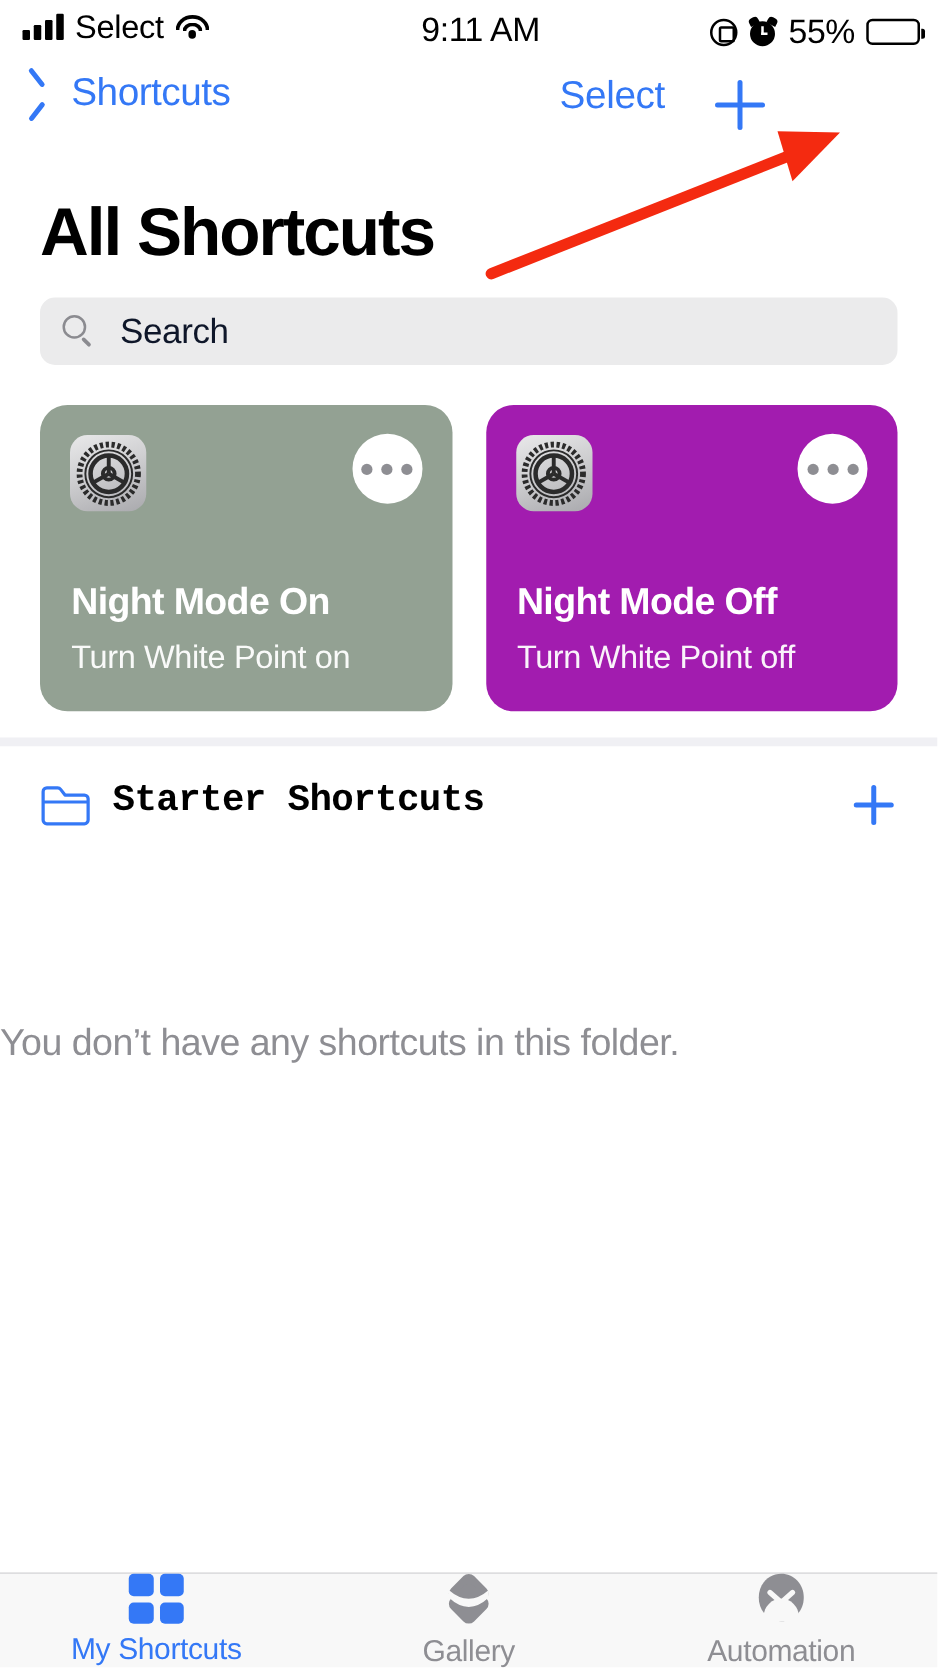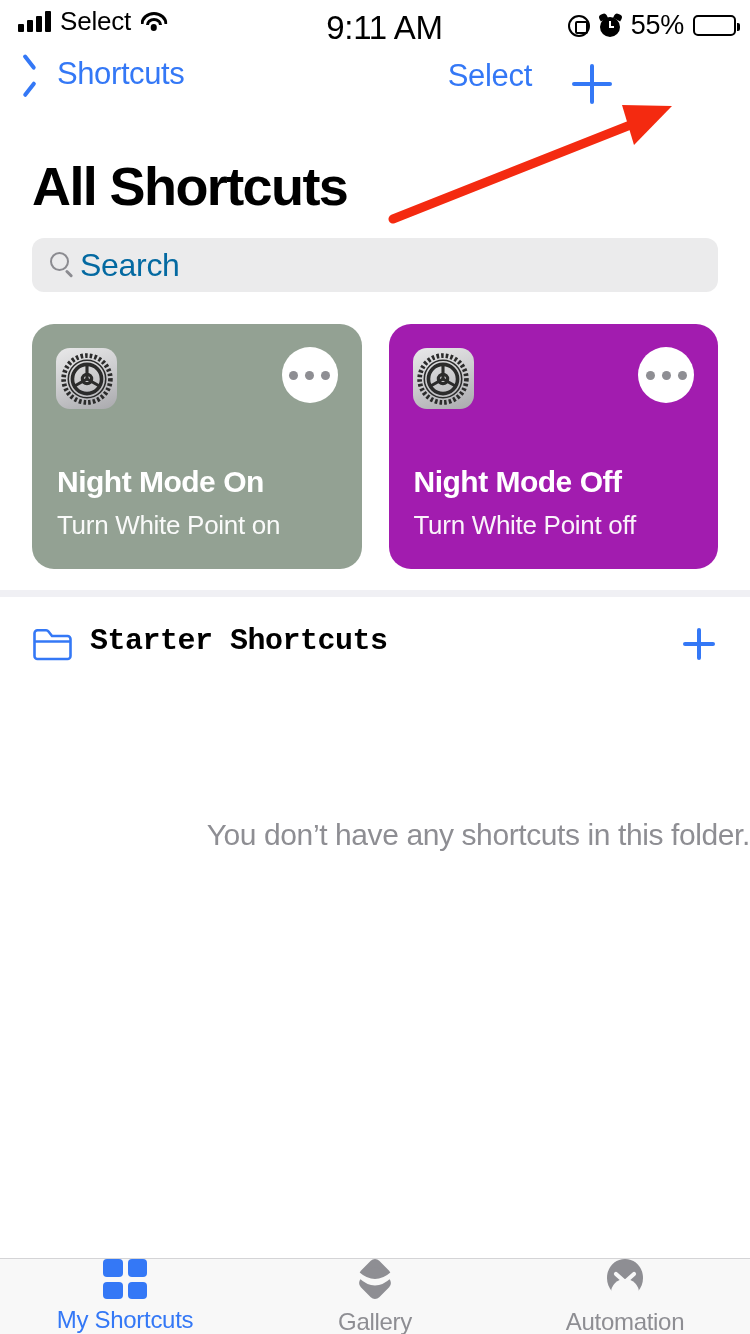--- a/index.html
+++ b/index.html
@@ -29,21 +29,21 @@
   .wifi span {
     position:absolute; left:50%; transform:translateX(-50%);
     border:3.2px solid #000; border-bottom:none; border-radius:50% 50% 0 0 / 100% 100% 0 0;
   }
   .wifi span.a { width:27px; height:12px; top:1px; }
   .wifi span.b { width:16px; height:7px; top:7px; }
   .wifi span.c { width:6.5px; height:6.5px; top:13px; border-radius:50%; background:#000; border:none; }
 
   .sb-time {
     position:absolute; left:0; right:0; top:9px; text-align:center;
-    font-size:33px; font-weight:400; letter-spacing:-0.3px;margin-left:19px;
+    font-size:27px; font-weight:400; letter-spacing:-0.3px;margin-left:19px;
   }
   .sb-right { position:absolute; right:14px; top:10px; display:flex; align-items:center; gap:9px; }
   .rotlock { width:22px; height:22px; border:2.4px solid #000; border-radius:50%; position:relative; }
   .rotlock:after {
     content:""; position:absolute; left:5px; top:4.5px; width:9px; height:9px;
     border:2.2px solid #000; border-radius:2px;
   }
   .alarm { position:relative; width:23px; height:23px; }
   .alarm .face { position:absolute; left:1.5px; top:3px; width:20px; height:20px; background:#000; border-radius:50%; }
   .alarm .bellL, .alarm .bellR { position:absolute; top:0; width:8px; height:6px; background:#000; border-radius:3px 3px 0 0; }
@@ -96,21 +96,21 @@
   }
   .search-icon { width:26px; height:26px; margin-left:18px; position:relative; flex:none; }
   .search-icon .ring {
     position:absolute; left:0; top:0; width:19px; height:19px;
     border:2.6px solid #8b8b90; border-radius:50%;
   }
   .search-icon .stem {
     position:absolute; left:16px; top:17px; width:9px; height:2.6px;
     background:#8b8b90; border-radius:2px; transform:rotate(45deg); transform-origin:left center;
   }
-  .search-ph { margin-left:4px; color:#0369a1; font-size:32px; letter-spacing:-0.3px; }
+  .search-ph { margin-left:20px; color:#0f172a; font-size:28px; letter-spacing:-0.3px; }
 
   
   .cards { position:absolute; top:324px; left:32px; width:686px; display:flex; gap:27px;justify-content:center; }
   .card {
     width:332px; height:245px; border-radius:22px; position:relative;
     padding:24px; cursor:pointer; overflow:hidden;
   }
   .gear-icon {
     position:absolute; left:24px; top:24px; width:61px; height:61px; border-radius:14px;
     background:linear-gradient(160deg,#e9e9ea 0%,#cfcfd1 45%,#a9a9ad 100%);
@@ -141,21 +141,21 @@
     position:absolute; left:90px; top:10px;
     font-size:30px; font-weight:bold; color:#000; letter-spacing:-0.5px;font-family:Liberation Mono, monospace;
   }
   .folder-plus { position:absolute; right:35px; top:14px; width:32px; height:32px; cursor:pointer; }
   .folder-plus:before, .folder-plus:after { content:""; position:absolute; background:#3478f6; border-radius:2px; }
   .folder-plus:before { left:0; top:14.3px; width:32px; height:3.6px; }
   .folder-plus:after  { top:0; left:14.3px; height:32px; width:3.6px; }
 
   
   .empty-state {
-    position:absolute; top:818px; left:0; width:750px; text-align:right;
+    position:absolute; top:818px; left:0; width:750px; text-align:left;
     color:#8e8e93; font-size:30px; letter-spacing:-0.4px;
   }
 
   
   .tabbar {
     position:absolute; bottom:0; left:0; width:750px; height:76px;
     background:#f8f8f8; border-top:1px solid #d4d4d6; display:flex;
   }
   .tab { flex:1; display:flex; flex-direction:column; align-items:center; justify-content:center; gap:7px; cursor:pointer; }
   .tab-label { font-size:24px; letter-spacing:-0.3px; }

